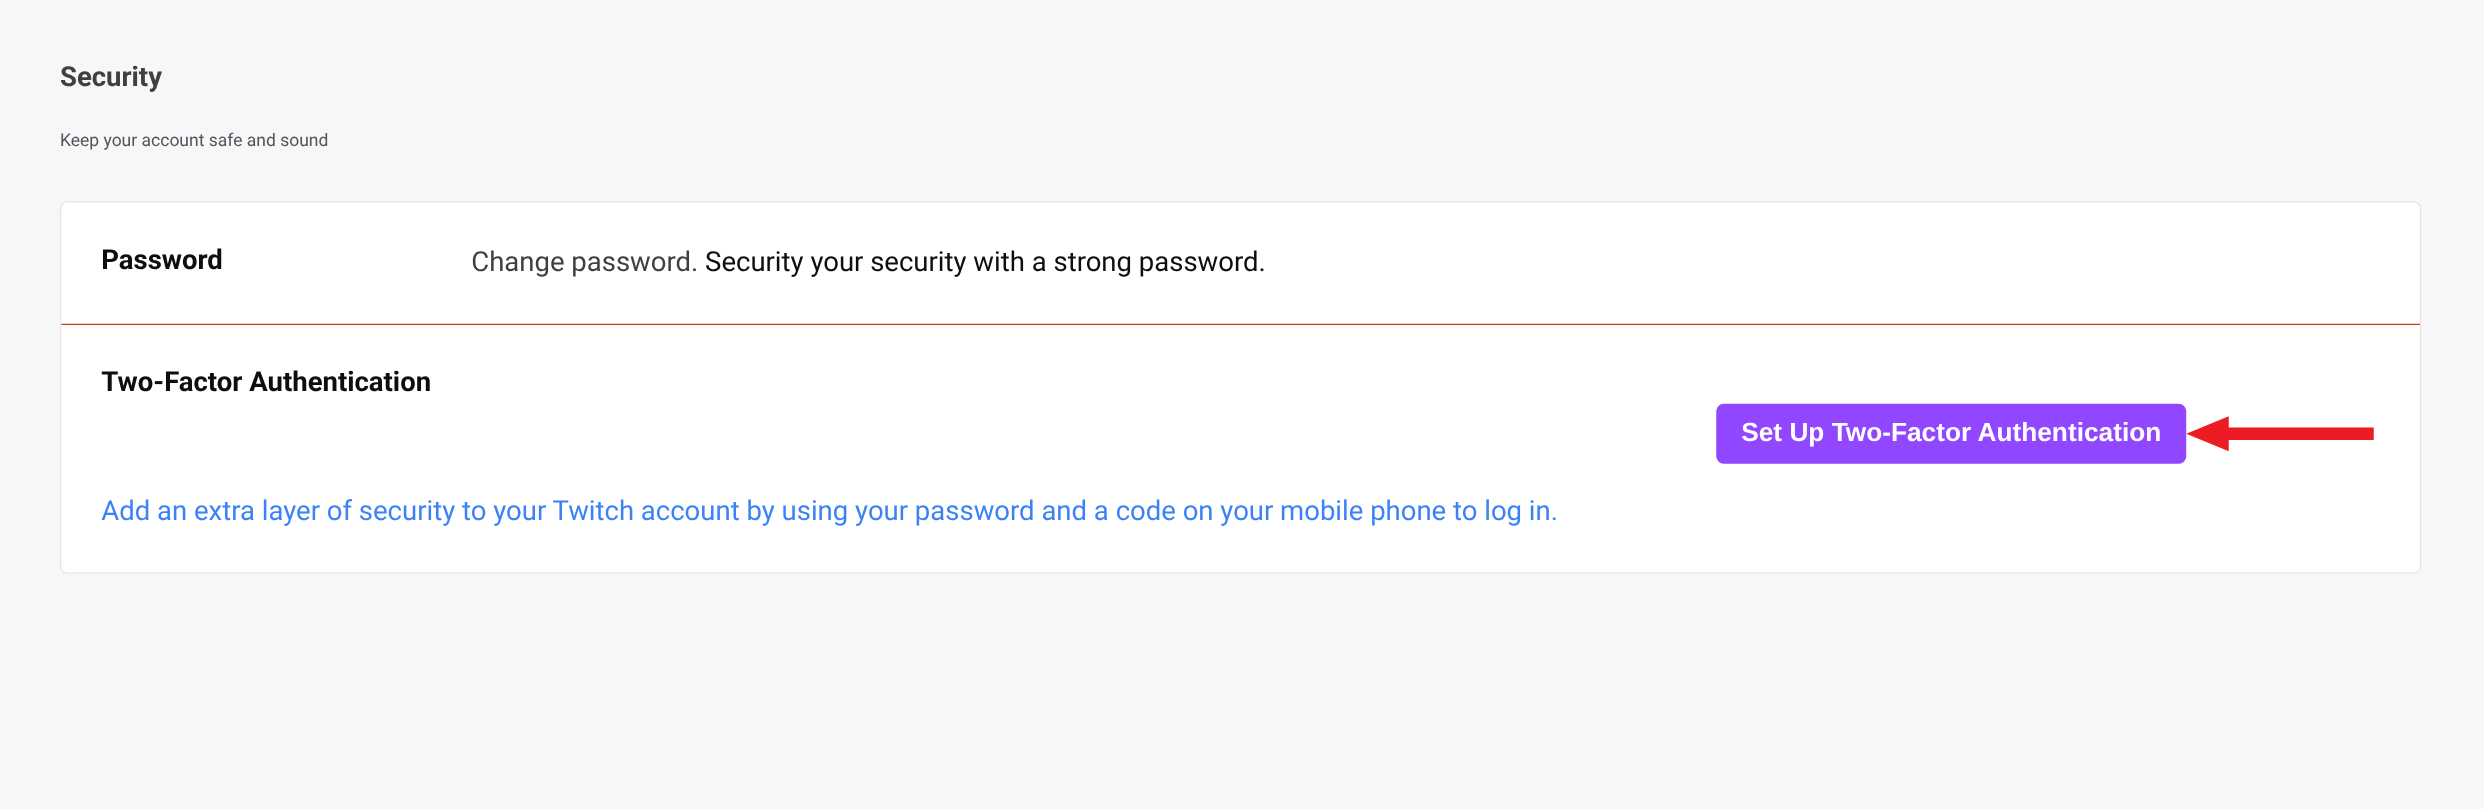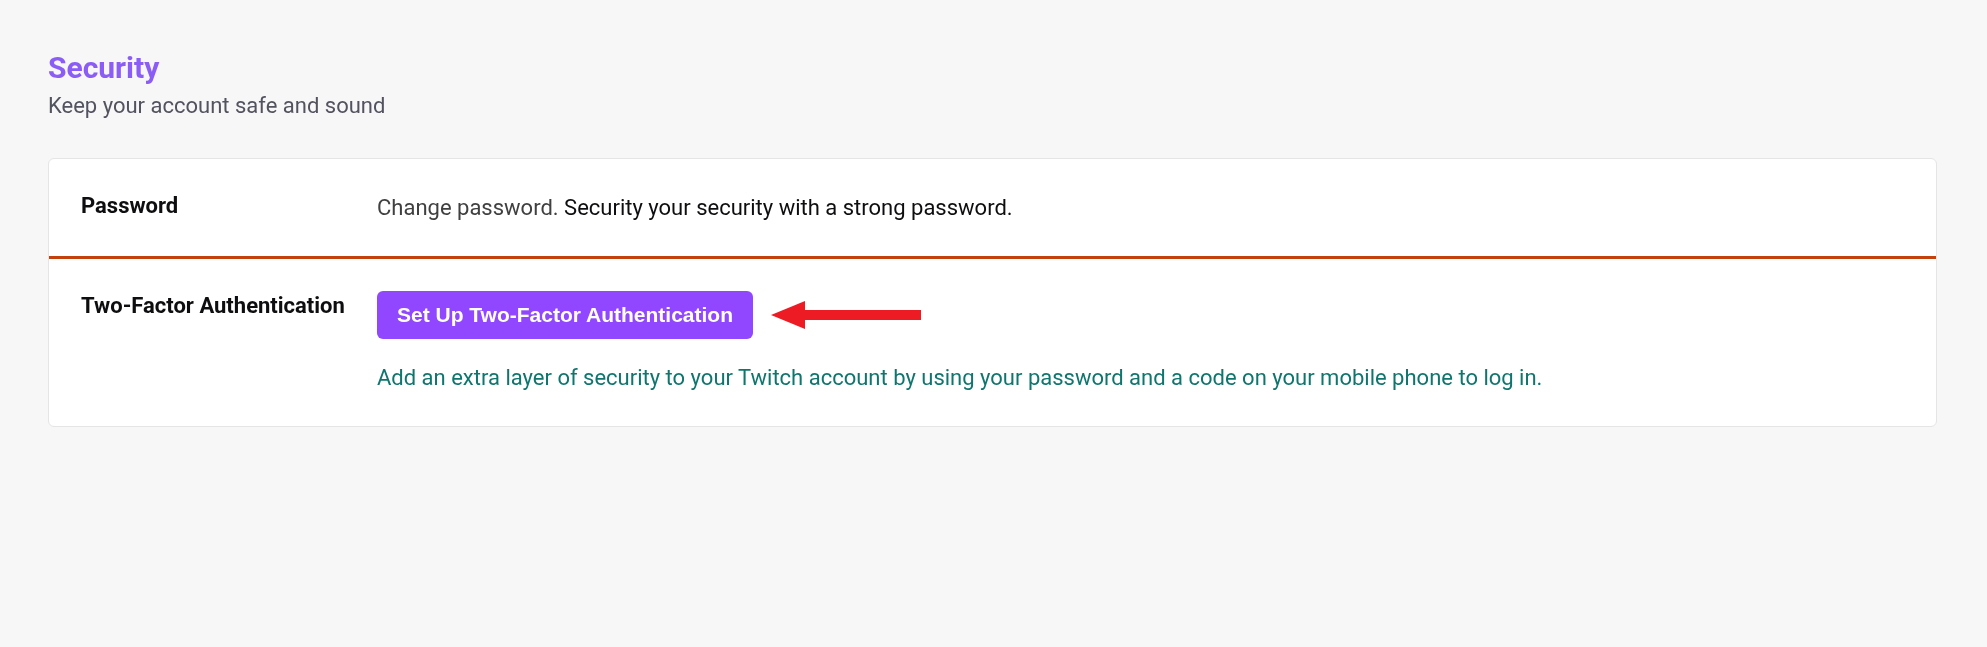--- a/index.html
+++ b/index.html
@@ -11,43 +11,44 @@
       font-family: -apple-system, BlinkMacSystemFont, "Segoe UI", Roboto, Helvetica, Arial, sans-serif;
       background: #f7f7f8;
       width: 1987px;
       height: 647px;
       padding: 0;
     }
     .container {
       padding: 50px 50px 50px 48px;
     }
     .section-title {
-      font-size: 30px;
+      font-size: 22px;
       font-weight: 700;
-      color: #8b5cf6;
-      margin-bottom: 8px;
+      color: #404040;
+      margin-bottom: 30px;
     }
     .section-subtitle {
-      font-size: 22px;
+      font-size: 14px;
       color: #53535f;
       margin-bottom: 40px;
     }
     .card {
       background: #ffffff;
       border: 1px solid #e5e5e5;
       border-radius: 6px;
       overflow: hidden;
     }
     .card-row {
       display: flex;
       padding: 32px 32px;
-      border-bottom: 3px solid #c2410c;
+      border-bottom: 1px solid #c2410c;
     }
     .card-row:last-child {
       border-bottom: none;
+      flex-direction: column;
     }
     .row-label {
       width: 296px;
       flex-shrink: 0;
       font-size: 22px;
       font-weight: 700;
       color: #0e0e10;
       line-height: 1.4;
     }
     .row-content {
@@ -68,28 +69,28 @@
       border-radius: 6px;
       padding: 12px 20px;
       font-size: 21px;
       font-weight: 600;
       cursor: pointer;
       display: inline-block;
       margin-bottom: 22px;
     }
     .description-text {
       font-size: 22px;
-      color: #0f766e;
+      color: #3b82f6;
       line-height: 1.5;
     }
     .twofa-button-row {
       display: flex;
       align-items: center;
-      gap: 18px;
       margin-bottom: 22px;
+      justify-content: flex-end;
     }
     .annotation-arrow {
       display: flex;
       align-items: center;
     }
     .annotation-arrow svg {
       width: 155px;
       height: 36px;
     }
   </style>

